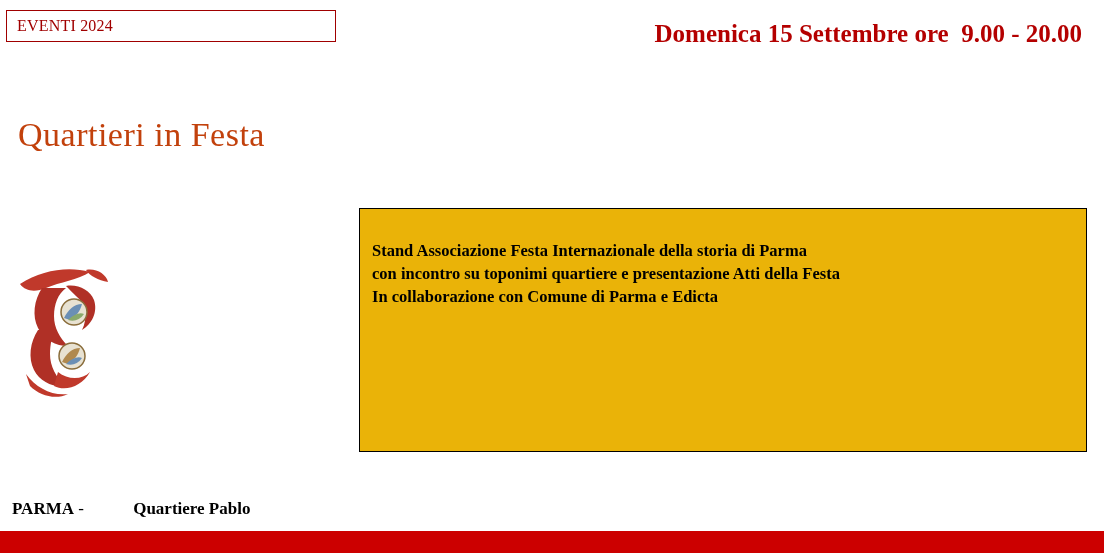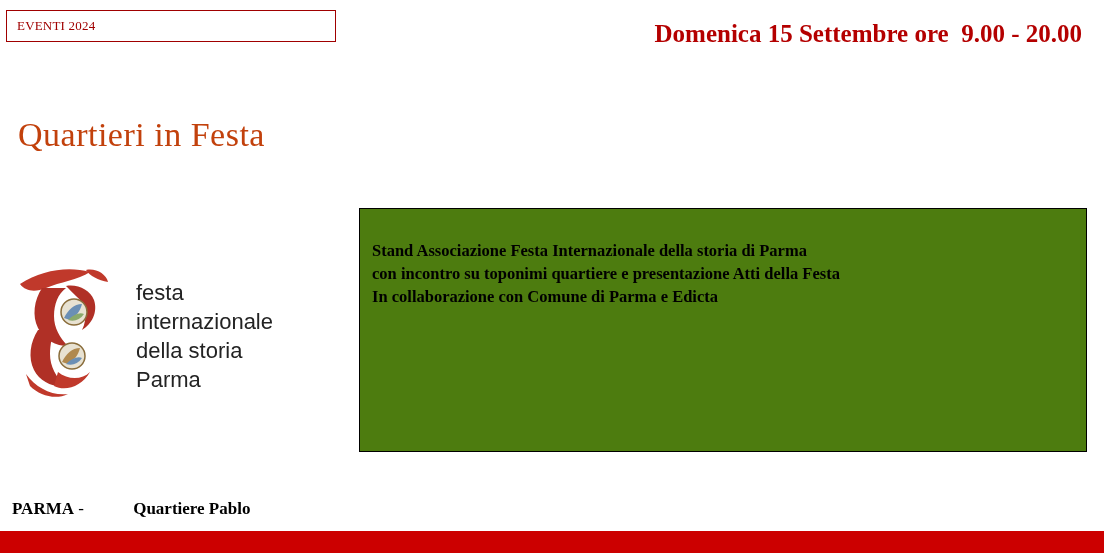--- a/index.html
+++ b/index.html
@@ -22,21 +22,21 @@
     top: 10px;
     width: 330px;
     height: 32px;
     border: 1px solid #a00000;
     box-sizing: border-box;
     display: flex;
     align-items: center;
   }
   .event-tag-label {
     font-family: "Liberation Serif", serif;
-    font-size: 13px;
+    font-size: 16px;
     color: #a00000;
     padding-left: 10px;
     letter-spacing: 0.2px;
   }
 
   
   .date-line {
     position: absolute;
     right: 22px;
     top: 20px;
@@ -86,21 +86,21 @@
 
   
   .desc-box {
     position: absolute;
     left: 359px;
     top: 208px;
     width: 728px;
     height: 244px;
     border: 1px solid #000000;
     box-sizing: border-box;
-    background: #4d7c0f;
+    background: #eab308;
   }
   .desc-text {
     position: absolute;
     left: 12px;
     top: 30px;
     right: 10px;
     font-family: "Liberation Serif", serif;
     font-weight: bold;
     font-size: 16.5px;
     line-height: 23px;
@@ -164,24 +164,20 @@
 
         <circle cx="62" cy="58" r="13" fill="#e8e2d2" stroke="#8a6d3b" stroke-width="1.5"></circle>
         <path d="M52 64 C56 56 62 50 70 50 C68 58 64 62 58 66 Z" fill="#6b8fb5"></path>
         <path d="M56 66 C62 60 68 58 72 60 C68 66 62 68 56 66 Z" fill="#8aa96b"></path>
         <circle cx="60" cy="102" r="13" fill="#e8e2d2" stroke="#8a6d3b" stroke-width="1.5"></circle>
         <path d="M50 108 C54 100 60 94 68 94 C66 102 62 106 56 110 Z" fill="#b0894f"></path>
         <path d="M54 110 C60 104 66 102 70 104 C66 110 60 112 54 110 Z" fill="#6b8fb5"></path>
       </g>
     </svg>
   </span>
-  <span class="logo-text">festa
-internazionale
-della storia
-Parma</span>
 </div>
 
 <div class="desc-box">
   <div class="desc-text">Stand Associazione Festa Internazionale della storia di Parma
 con incontro su toponimi quartiere e presentazione Atti della Festa
 In collaborazione con Comune di Parma e Edicta</div>
 </div>
 
 <div class="footer-location">
   <span class="city">PARMA</span><span class="sep"> - </span><span class="place">Quartiere Pablo</span>

